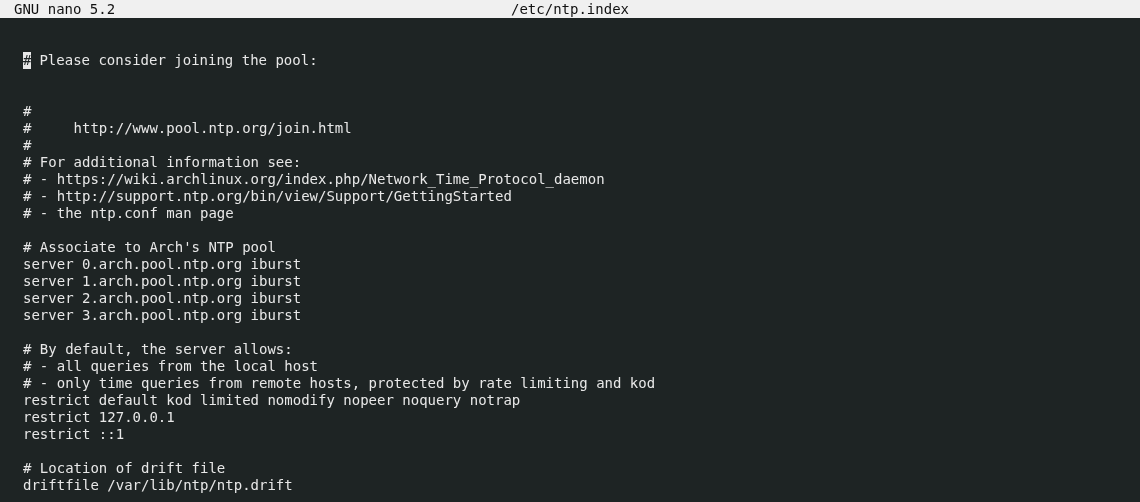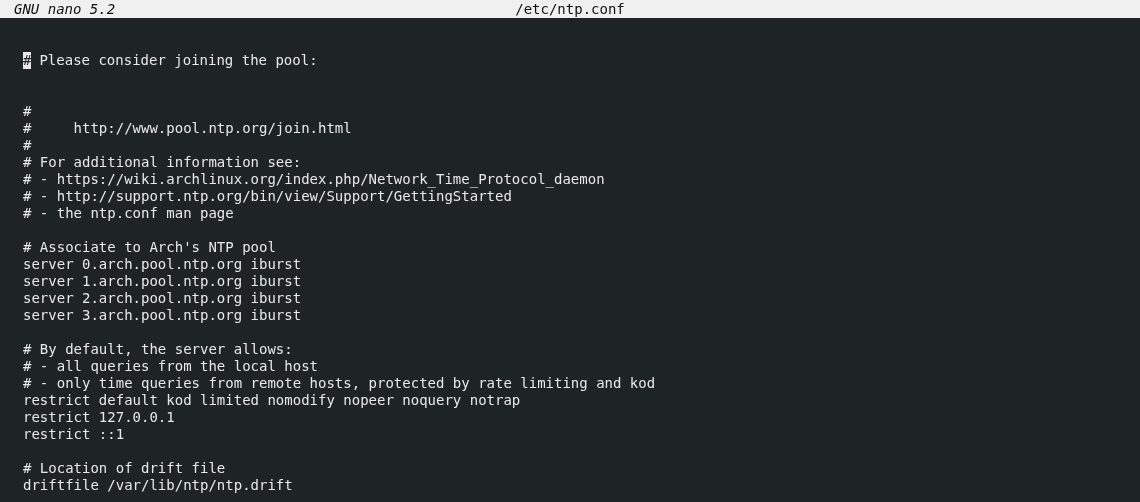--- a/index.html
+++ b/index.html
@@ -22,21 +22,20 @@
     width: 100%;
     position: relative;
     font-family: "DejaVu Sans Mono", "Liberation Mono", "Courier New", monospace;
     font-size: 14px;
     white-space: pre;
   }
   .titlebar .app {
     position: absolute;
     left: 14px;
     top: 0;
-    font-style: italic;
   }
   .titlebar .file {
     position: absolute;
     left: 0;
     right: 0;
     text-align: center;
     top: 0;
   }
   .editor {
     padding: 0 0 0 1px;
@@ -51,20 +50,20 @@
   }
   .line {
     height: 17px;
     padding-left: 22px;
   }
 </style>
 </head>
 <body>
 
 <div class="titlebar">
-  <span class="file">/etc/ntp.conf</span>
+  <span class="file">/etc/ntp.index</span>
   <span class="app">GNU nano 5.2</span>
 </div>
 
 <div class="editor">
   <div class="line"><span class="cursor-cell">#</span><span> Please consider joining the pool:</span></div>
   <div id="rest-lines"><div class="line">#</div><div class="line">#     http://www.pool.ntp.org/join.html</div><div class="line">#</div><div class="line"># For additional information see:</div><div class="line"># - https://wiki.archlinux.org/index.php/Network_Time_Protocol_daemon</div><div class="line"># - http://support.ntp.org/bin/view/Support/GettingStarted</div><div class="line"># - the ntp.conf man page</div><div class="line"></div><div class="line"># Associate to Arch's NTP pool</div><div class="line">server 0.arch.pool.ntp.org iburst</div><div class="line">server 1.arch.pool.ntp.org iburst</div><div class="line">server 2.arch.pool.ntp.org iburst</div><div class="line">server 3.arch.pool.ntp.org iburst</div><div class="line"></div><div class="line"># By default, the server allows:</div><div class="line"># - all queries from the local host</div><div class="line"># - only time queries from remote hosts, protected by rate limiting and kod</div><div class="line">restrict default kod limited nomodify nopeer noquery notrap</div><div class="line">restrict 127.0.0.1</div><div class="line">restrict ::1</div><div class="line"></div><div class="line"># Location of drift file</div><div class="line">driftfile /var/lib/ntp/ntp.drift</div></div>
 </div>
 
 </body></html>

